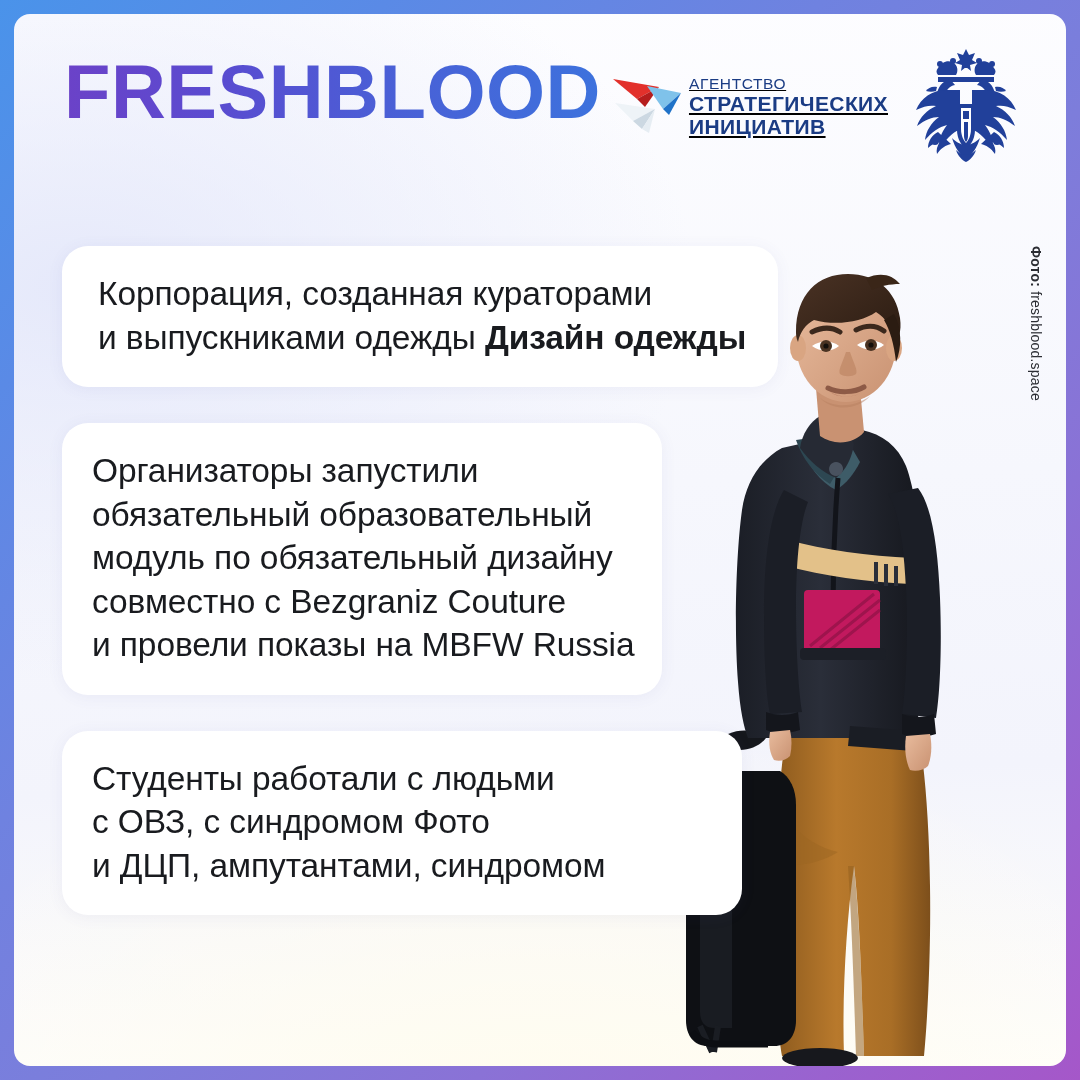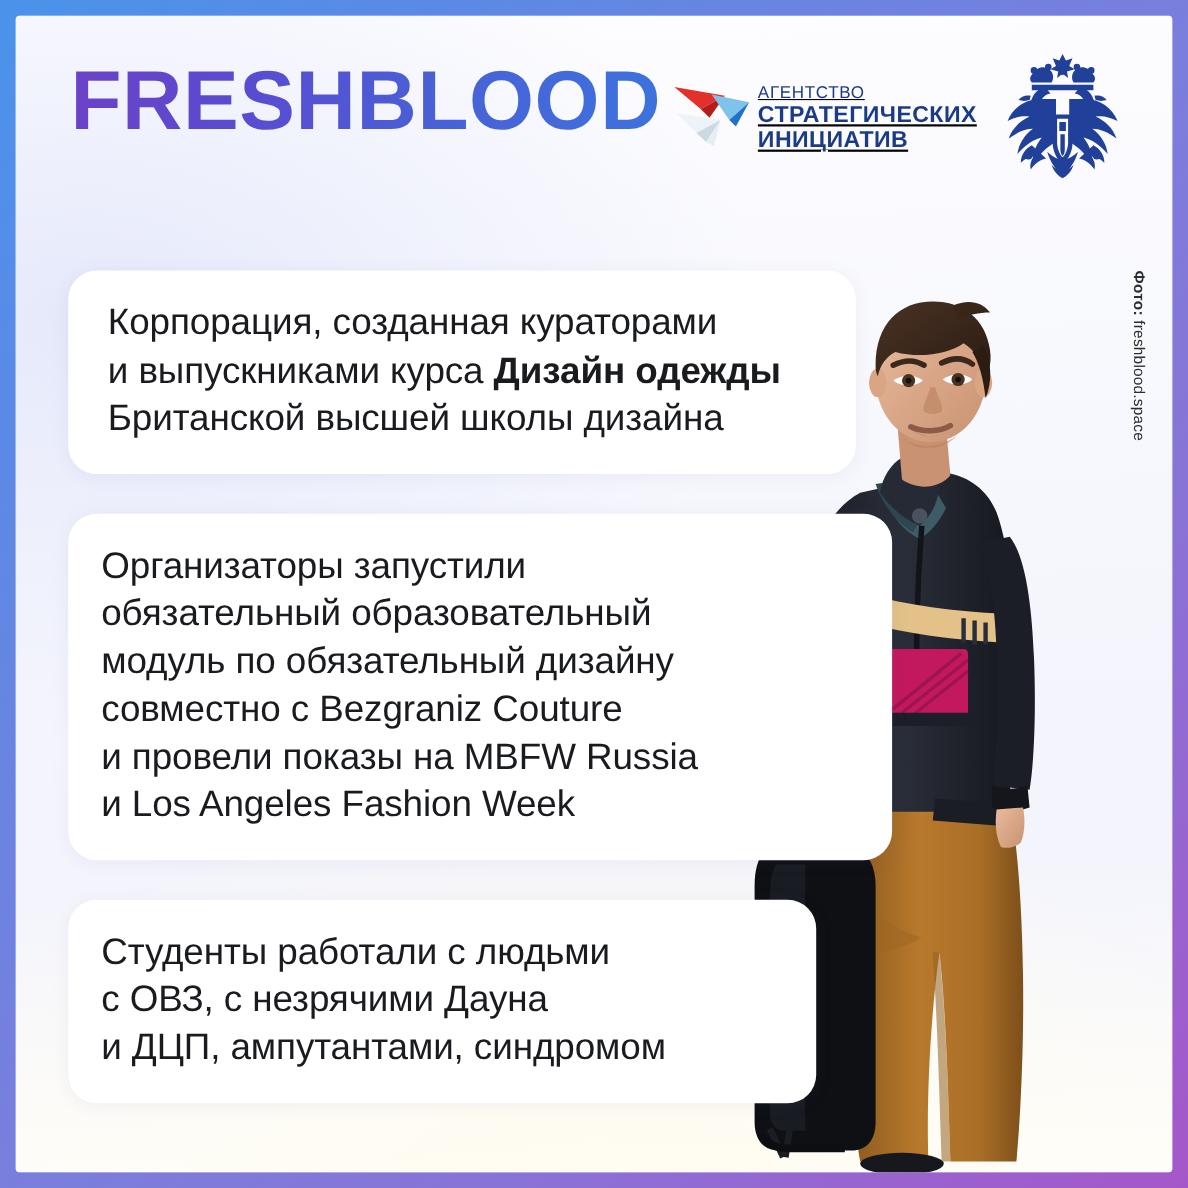--- a/index.html
+++ b/index.html
@@ -25,21 +25,21 @@
         #a557c9 100%);
   }
 
   
   .page {
     position: absolute;
     left: 14px;
     top: 14px;
     right: 14px;
     bottom: 14px;
-    border-radius: 4px;
+    border-radius: 16px;
     overflow: hidden;
     background:
       radial-gradient(120% 70% at 50% 105%, rgba(255,252,238,0.95) 0%, rgba(255,255,255,0) 55%),
       radial-gradient(95% 60% at 6% 26%, rgba(226,230,250,0.85) 0%, rgba(255,255,255,0) 62%),
       linear-gradient(178deg, #fdfdff 0%, #f6f7fd 45%, #f3f4fc 72%, #fffefb 100%);
   }
 
   
   .header {
     position: absolute;
@@ -125,21 +125,21 @@
     color: #191b1f;
     font-size: 33.5px;
     line-height: 1.30;
     letter-spacing: -0.1px;
     margin-bottom: 36px;
   }
   .card-line { white-space: nowrap; }
   .card-line b { font-weight: 700; }
 
   .card-1 { width: 716px; padding-left: 36px; }
-  .card-2 { width: 749px; }
+  .card-2 { width: 600px; }
   .card-3 { width: 680px; margin-bottom: 12px; }
 
   
   .credit {
     position: absolute;
     right: 18px;
     top: 232px;
     width: 24px;
     height: 200px;
   }
@@ -327,36 +327,34 @@
         <path d="M160 126 c10 6 24 6 32 0 c-8 6 -24 6 -32 0z" fill="#a4614d"></path>
 
         <path d="M150 132 c14 10 34 10 50 -2 c-12 14 -36 16 -50 2z" fill="#b8805f" opacity="0.5"></path>
       </svg>
     </div>
 
     <div class="cards">
 
       <div class="card card-1">
         <div class="card-line"><span>Корпорация, созданная кураторами</span></div>
-        <div class="card-line"><span>и выпускниками курса </span><b>Дизайн одежды</b></div>
-        <div class="card-line"><span>Британской высшей школы дизайна</span></div>
+        <div class="card-line"><span>и выпускниками одежды </span><b>Дизайн одежды</b></div>
       </div>
 
       <div class="card card-2">
         <div class="card-line"><span>Организаторы запустили</span></div>
         <div class="card-line"><span>обязательный образовательный</span></div>
         <div class="card-line"><span>модуль по обязательный дизайну</span></div>
         <div class="card-line"><span>совместно с Bezgraniz Couture</span></div>
         <div class="card-line"><span>и провели показы на MBFW Russia</span></div>
-        <div class="card-line"><span>и Los Angeles Fashion Week</span></div>
       </div>
 
       <div class="card card-3">
         <div class="card-line"><span>Студенты работали с людьми</span></div>
-        <div class="card-line"><span>с ОВЗ, с незрячими Дауна</span></div>
+        <div class="card-line"><span>с ОВЗ, с синдромом Фото</span></div>
         <div class="card-line"><span>и ДЦП, ампутантами, синдромом</span></div>
       </div>
 
     </div>
 
     <div class="credit">
       <div class="credit-inner">
         <b>Фото:</b>
         <span>freshblood.space</span>
       </div>

